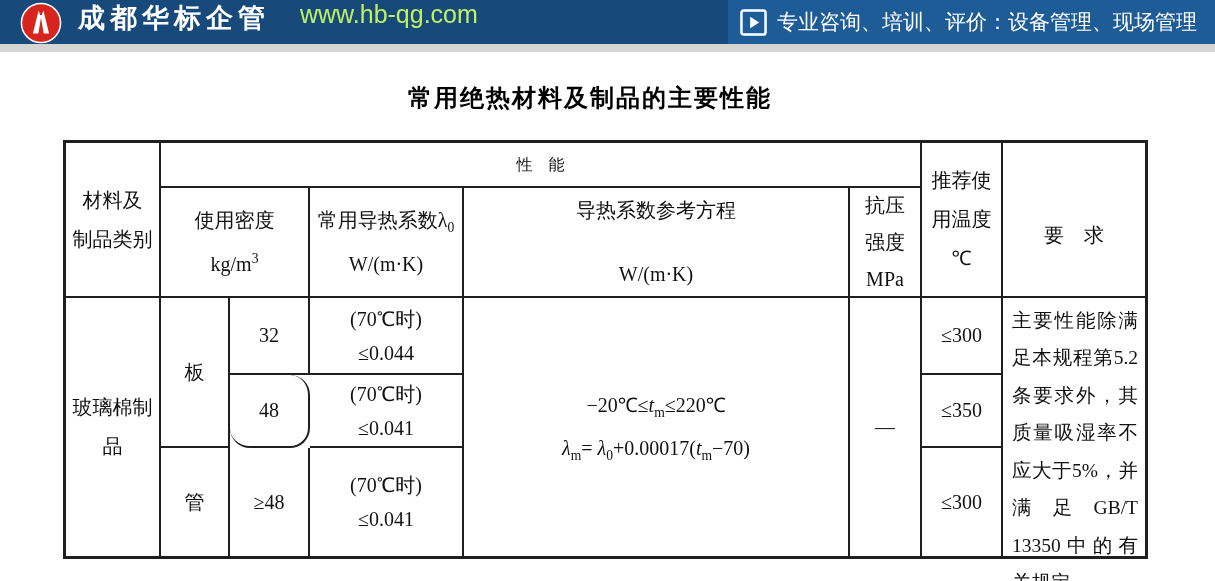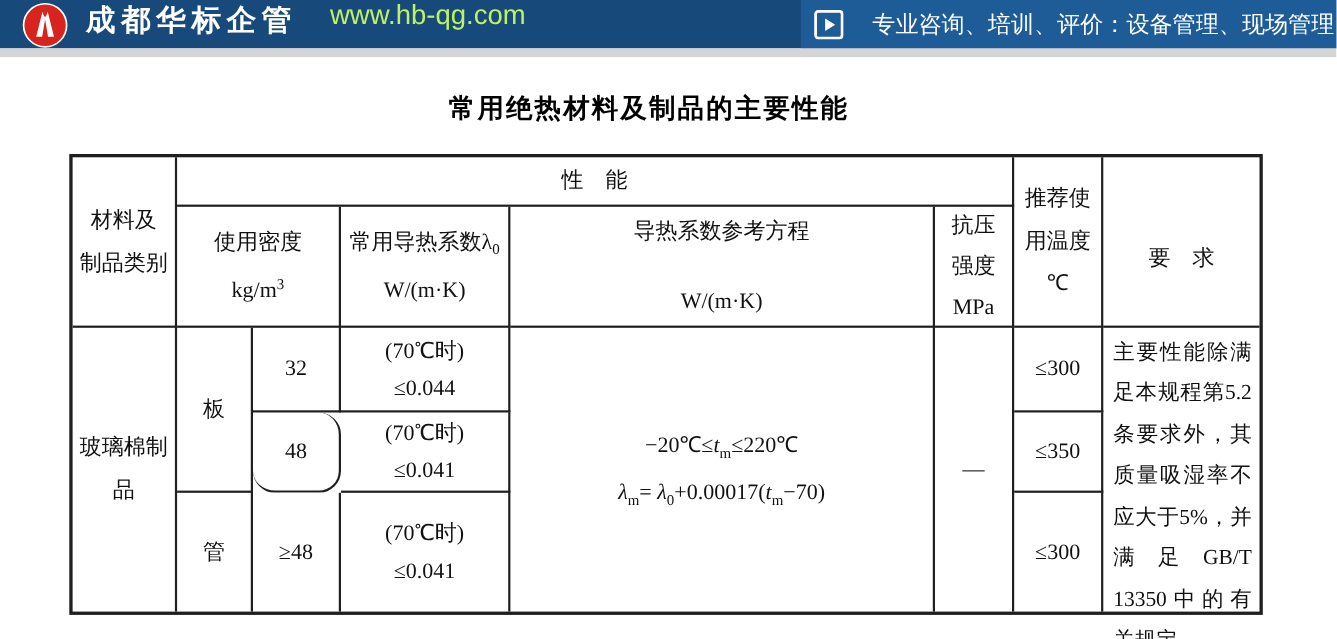--- a/index.html
+++ b/index.html
@@ -32,21 +32,21 @@
     color: #bef264; font-size: 25px; margin-left: 30px;
     font-family: "Liberation Sans", sans-serif;
   }
   .topbar-right {
     position: absolute; top: 0; left: 728px; right: 0; height: 44px;
     background: #1E5C97;
     display: flex; align-items: center;
   }
   .play-icon { width: 27px; height: 27px; margin-left: 12px; flex: 0 0 auto; }
   .tagline {
-    color: #fff; font-size: 21px; margin-left: 26px; white-space: nowrap;
+    color: #fff; font-size: 21px; margin-left: 10px; white-space: nowrap;
     font-family: "Liberation Sans", sans-serif;
   }
   .gray-strip {
     position: absolute; top: 44px; left: 0;
     width: 1215px; height: 8px; background: #D5D5D5;
   }
 
   
   .doc-title {
     position: absolute; top: 82px; left: 0; width: 1180px;
@@ -71,21 +71,21 @@
     display: flex; flex-direction: column;
     align-items: center; justify-content: center;
     text-align: center;
     font-size: 20px; line-height: 1.95;
     white-space: pre-line;
   }
   .nr { border-right: none; }
   .nb { border-bottom: none; }
 
   .c-cat         { grid-area: 1 / 1 / 3 / 2; }
-  .c-perf        { grid-area: 1 / 2 / 2 / 7; font-size: 20px; }
+  .c-perf        { grid-area: 1 / 2 / 2 / 7; font-size: 16px; }
   .c-density-h   { grid-area: 2 / 2 / 3 / 4; line-height: 2.2; }
   .c-lambda-h    { grid-area: 2 / 4 / 3 / 5; line-height: 2.2; }
   .c-eq-h        { grid-area: 2 / 5 / 3 / 6; line-height: 2.2; justify-content: space-between; }
   .c-strength-h  { grid-area: 2 / 6 / 3 / 7; line-height: 1.85; }
   .c-temp-h      { grid-area: 1 / 7 / 3 / 8; line-height: 1.95; }
   .c-req-h       { grid-area: 1 / 8 / 3 / 9; margin-top: 32px; }
   .c-material    { grid-area: 3 / 1 / 6 / 2; }
   .c-board       { grid-area: 3 / 2 / 5 / 3; }
   .c-pipe        { grid-area: 5 / 2 / 6 / 3; }
   .c-d1          { grid-area: 3 / 3 / 4 / 4; }

